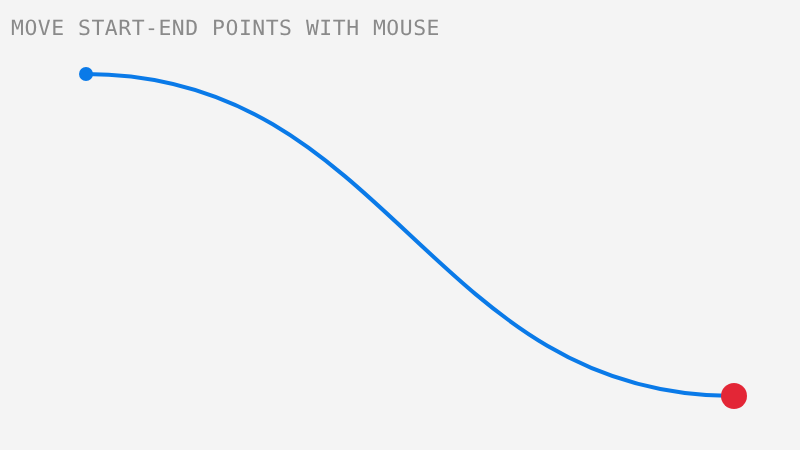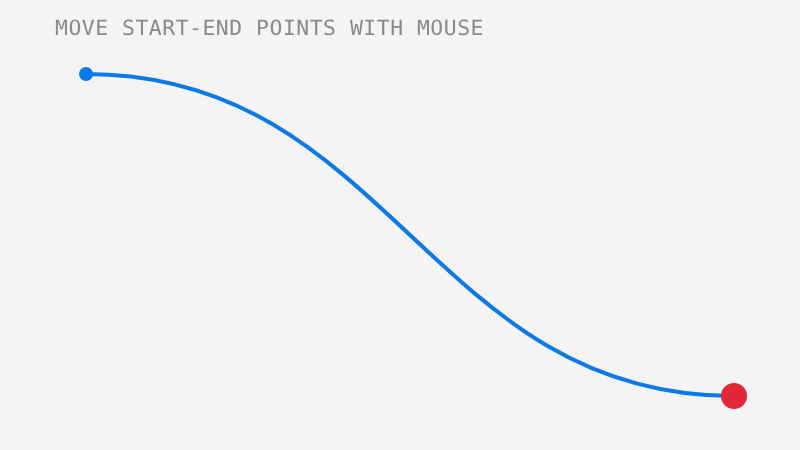--- a/index.html
+++ b/index.html
@@ -24,21 +24,20 @@
 
   
   #title-bar {
     position: absolute;
     left: 11px;
     top: 14px;
     height: 28px;
     display: flex;
     align-items: center;
     pointer-events: none;
-    margin-left: 44px;
   }
   #title-text {
     font-family: "DejaVu Sans Mono", "Liberation Mono", monospace;
     font-size: 21px;
     line-height: 24px;
     font-weight: 400;
     letter-spacing: 0.5px;
     color: #8a8a8a;
     white-space: nowrap;
     

